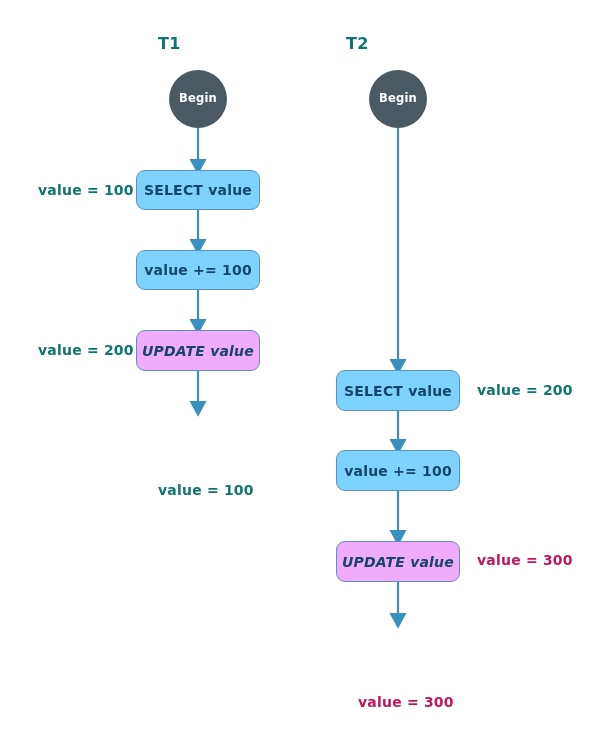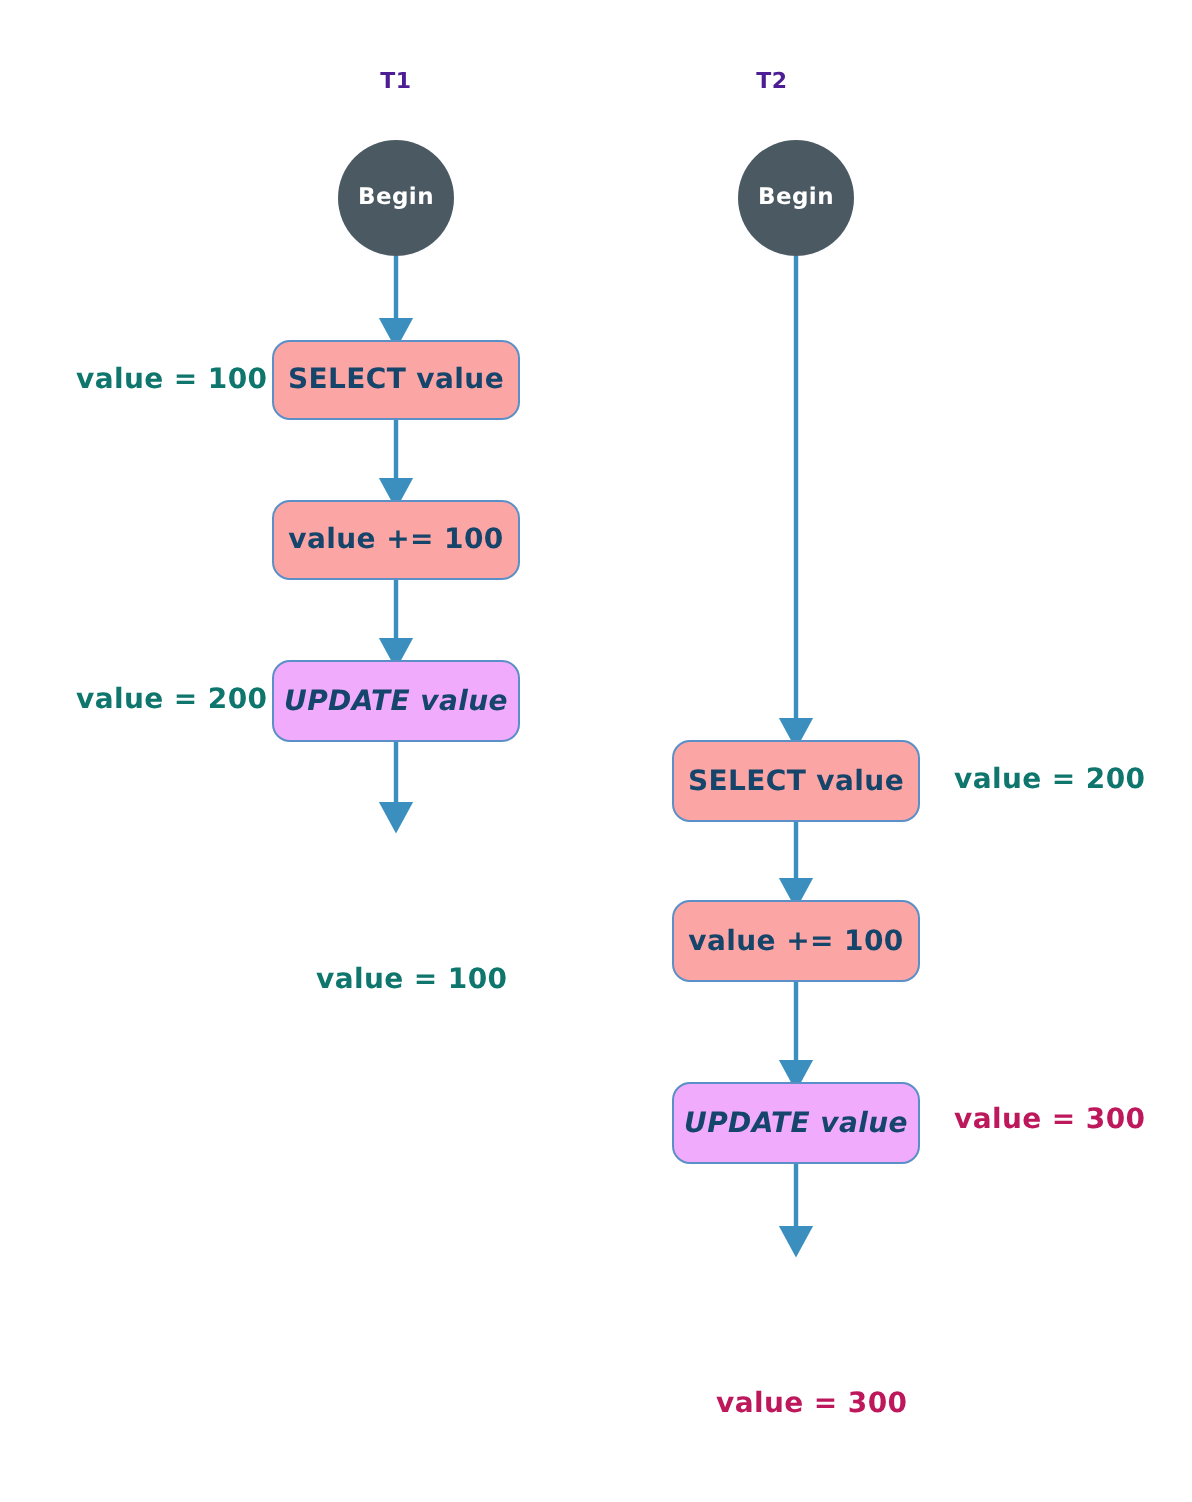--- a/index.html
+++ b/index.html
@@ -14,25 +14,24 @@
     position: relative;
     width: 596px;
     height: 751px;
     background: #ffffff;
     overflow: hidden;
   }
 
   
   .col-title {
     position: absolute;
-    font-size: 11px;
+    font-size: 16px;
     font-weight: bold;
-    color: #4c1d95;
+    color: #0f766e;
     letter-spacing: 0.3px;
-    text-align: center;
     width: 80px;
     white-space: nowrap;
   }
 
   
   .node-circle {
     position: absolute;
     border-radius: 50%;
     background: #4b5a62;
     color: #ffffff;
@@ -54,21 +53,21 @@
     display: flex;
     align-items: center;
     justify-content: center;
     font-size: 14px;
     font-weight: bold;
     color: #15456b;
     letter-spacing: 0.2px;
     box-sizing: border-box;
     white-space: nowrap;
   }
-  .fill-light { background: #fca5a5; }
+  .fill-light { background: #7dd3fc; }
   .fill-dark  { background: #f0abfc; font-style: italic; }
 
   
   .annot {
     position: absolute;
     font-size: 14px;
     font-weight: bold;
     letter-spacing: 0.2px;
     white-space: nowrap;
   }

